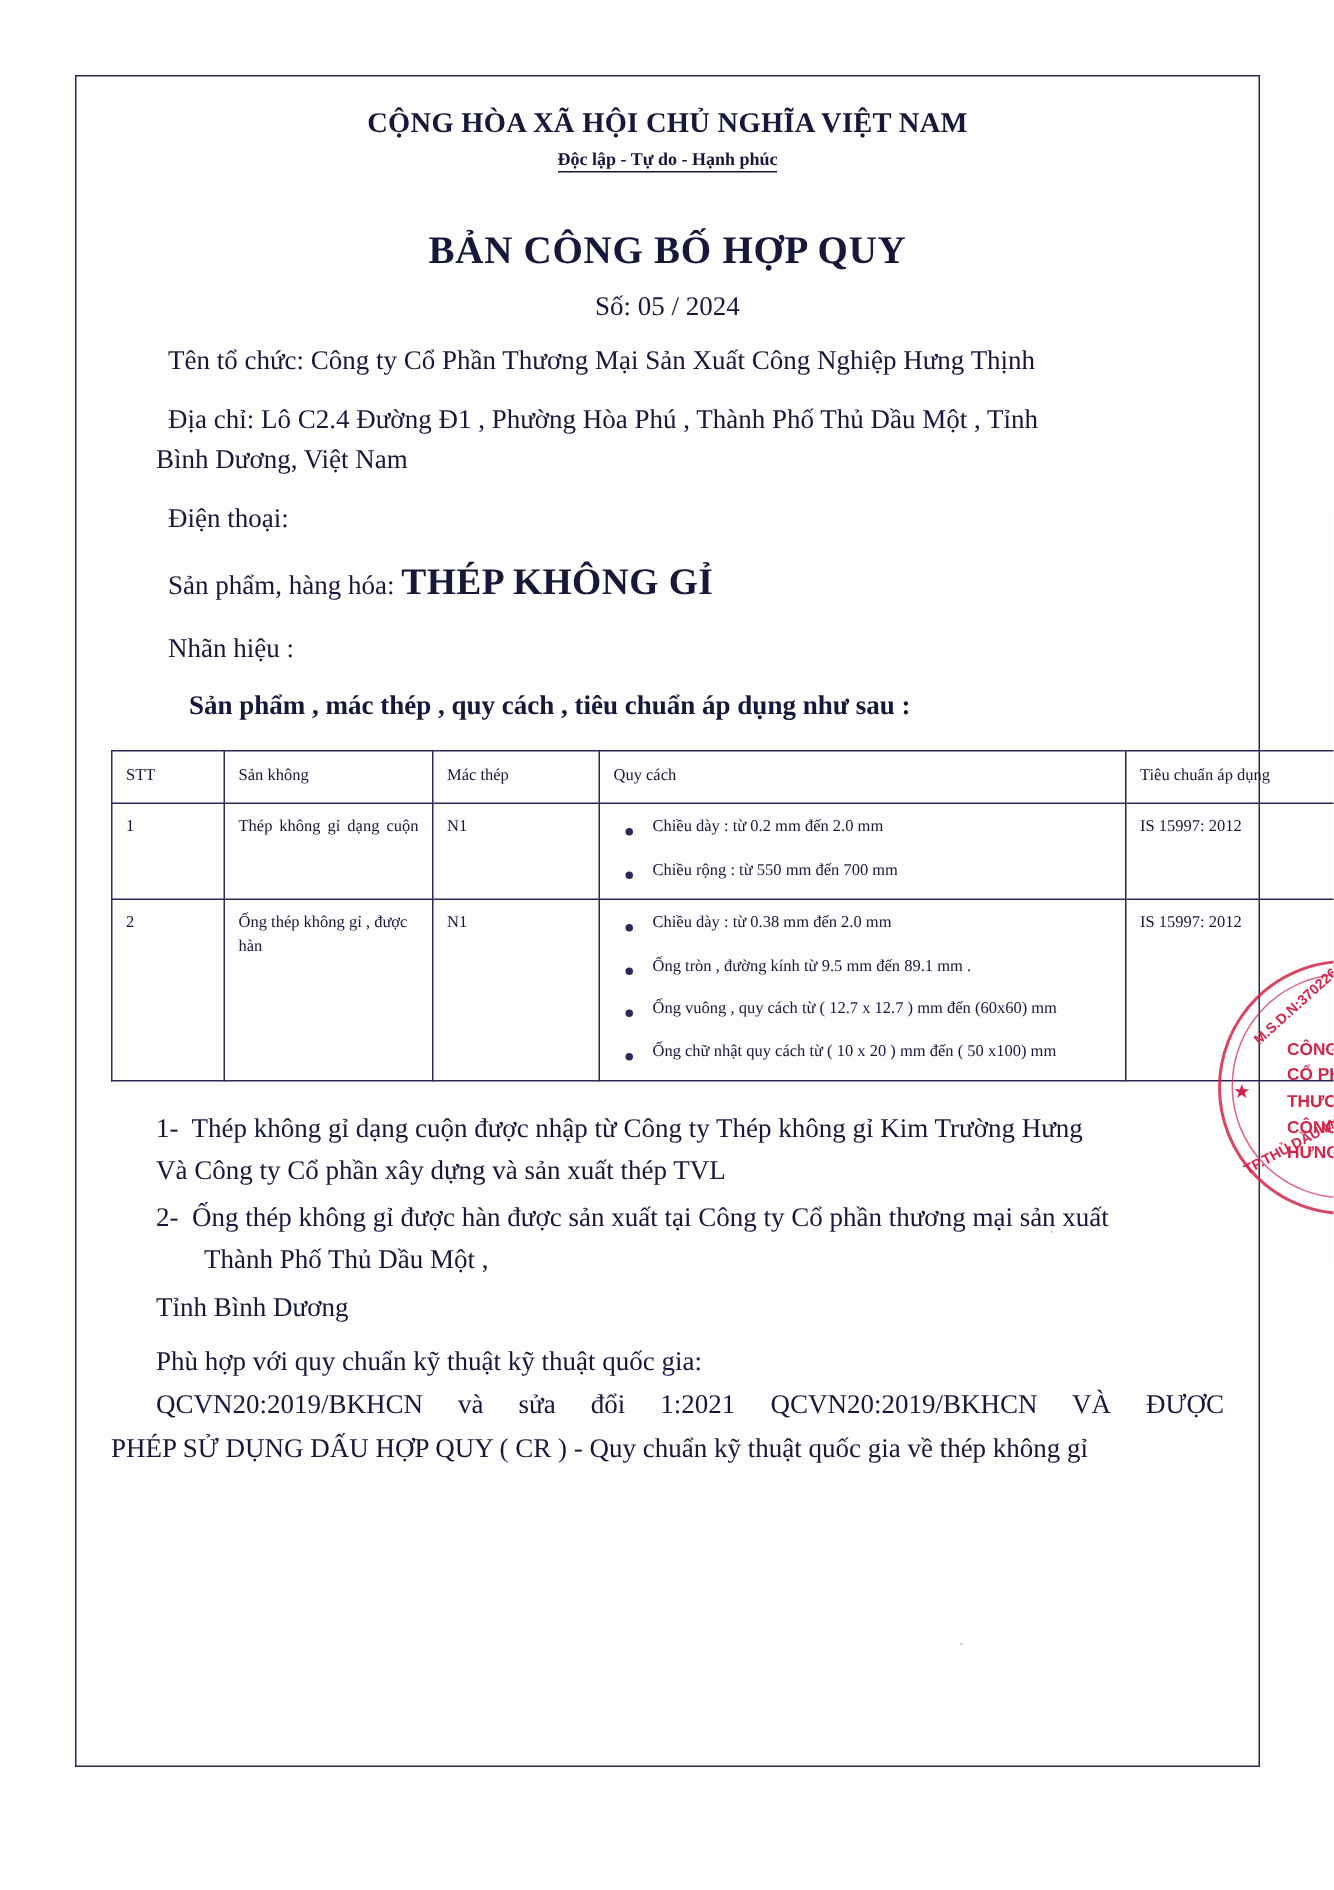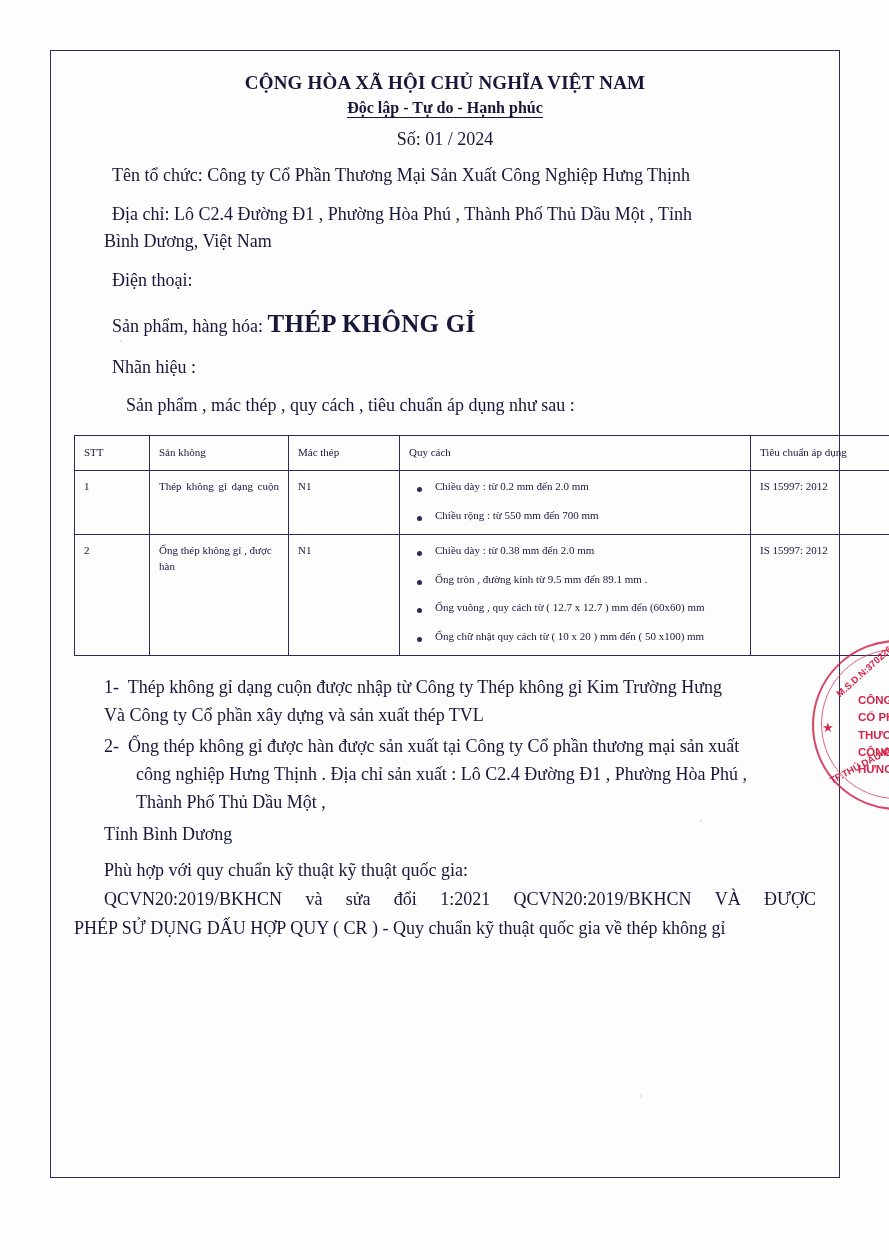--- a/index.html
+++ b/index.html
@@ -42,21 +42,21 @@
     text-align: center;
     font-weight: bold;
     font-size: 19px;
     letter-spacing: 0.2px;
     color: #17173a;
     margin-top: 10px;
   }
   .nat-sub {
     text-align: center;
     font-weight: bold;
-    font-size: 16px;
+    font-size: 12px;
     margin-top: 5px;
     color: #17173a;
   }
   .nat-sub span {
     border-bottom: 1.3px solid #17173a;
     padding-bottom: 1px;
   }
   .main-title {
     text-align: center;
     font-weight: bold;
@@ -72,21 +72,21 @@
     color: #17173a;
   }
   .para {
     font-size: 18px;
     margin-top: 13px;
     line-height: 1.42;
     color: #17173a;
   }
   .indent-1 { padding-left: 30px; }
   .indent-2 { padding-left: 38px; }
-  .indent-3 { padding-left: 52px; }
+  .indent-3 { padding-left: 52px; font-weight: bold; }
   .product-line { font-size: 18px; }
   .product-line b { font-size: 25px; letter-spacing: 0.3px; text-align: right; }
 
   table.spec {
     margin-top: 16px;
     border-collapse: collapse;
     width: 742px;
     table-layout: fixed;
     color: #17173a;
   }
@@ -230,21 +230,22 @@
 <body>
 
 <div class="page">
   <div class="doc-border"></div>
 
   <div class="content">
 
     <div class="nat-title">CỘNG HÒA XÃ HỘI CHỦ NGHĨA VIỆT NAM</div>
     <div class="nat-sub"><span>Độc lập - Tự do - Hạnh phúc</span></div>
 
-    <div class="doc-number">Số: 01 / 2024</div>
+    <div class="main-title">BẢN CÔNG BỐ HỢP QUY</div>
+    <div class="doc-number">Số: 05 / 2024</div>
 
     <div class="para indent-2">Tên tổ chức: Công ty Cổ Phần Thương Mại Sản Xuất Công Nghiệp Hưng Thịnh</div>
     <div class="para indent-2">Địa chỉ: Lô C2.4 Đường Đ1 , Phường Hòa Phú , Thành Phố Thủ Dầu Một , Tỉnh</div>
     <div class="para indent-1" style="margin-top:2px;">Bình Dương, Việt Nam</div>
     <div class="para indent-2">Điện thoại:</div>
 
     <div class="para indent-2 product-line"><span>Sản phẩm, hàng hóa: </span><b>THÉP KHÔNG GỈ</b></div>
     <div class="para indent-2">Nhãn hiệu :</div>
     <div class="para indent-3">Sản phẩm , mác thép , quy cách , tiêu chuẩn áp dụng như sau :</div>
 
@@ -283,21 +284,20 @@
         </td>
         <td class="c-tc cellpad">IS 15997: 2012</td>
       </tr>
     </tbody>
       </table>
 
     <div class="notes">
       <div class="note-item"><span class="num">1-</span>&nbsp; <span>Thép không gỉ dạng cuộn được nhập từ Công ty Thép không gỉ Kim Trường Hưng</span></div>
       <div class="note-item">Và Công ty Cổ phần xây dựng và sản xuất thép TVL</div>
       <div class="note-item" style="margin-top:4px;"><span class="num">2-</span>&nbsp; <span>Ống thép không gỉ được hàn được sản xuất tại Công ty Cổ phần thương mại sản xuất</span></div>
-      <div class="note-item note-cont2">công nghiệp Hưng Thịnh . Địa chỉ sản xuất : Lô C2.4 Đường Đ1 , Phường Hòa Phú ,</div>
       <div class="note-item note-cont2">Thành Phố Thủ Dầu Một ,</div>
       <div class="note-item" style="margin-top:6px;">Tỉnh Bình Dương</div>
     </div>
 
     <div class="tail">
       <div class="tail-line" style="padding-left:30px;">Phù hợp với quy chuẩn kỹ thuật kỹ thuật quốc gia:</div>
       <div class="tail-line tail-just" style="margin-top:3px;">QCVN20:2019/BKHCN và sửa đổi 1:2021  QCVN20:2019/BKHCN VÀ ĐƯỢC</div>
       <div class="tail-line" style="margin-top:3px;">PHÉP SỬ DỤNG DẤU HỢP QUY ( CR ) -  Quy chuẩn kỹ thuật quốc gia về thép không gỉ</div>
     </div>
 

